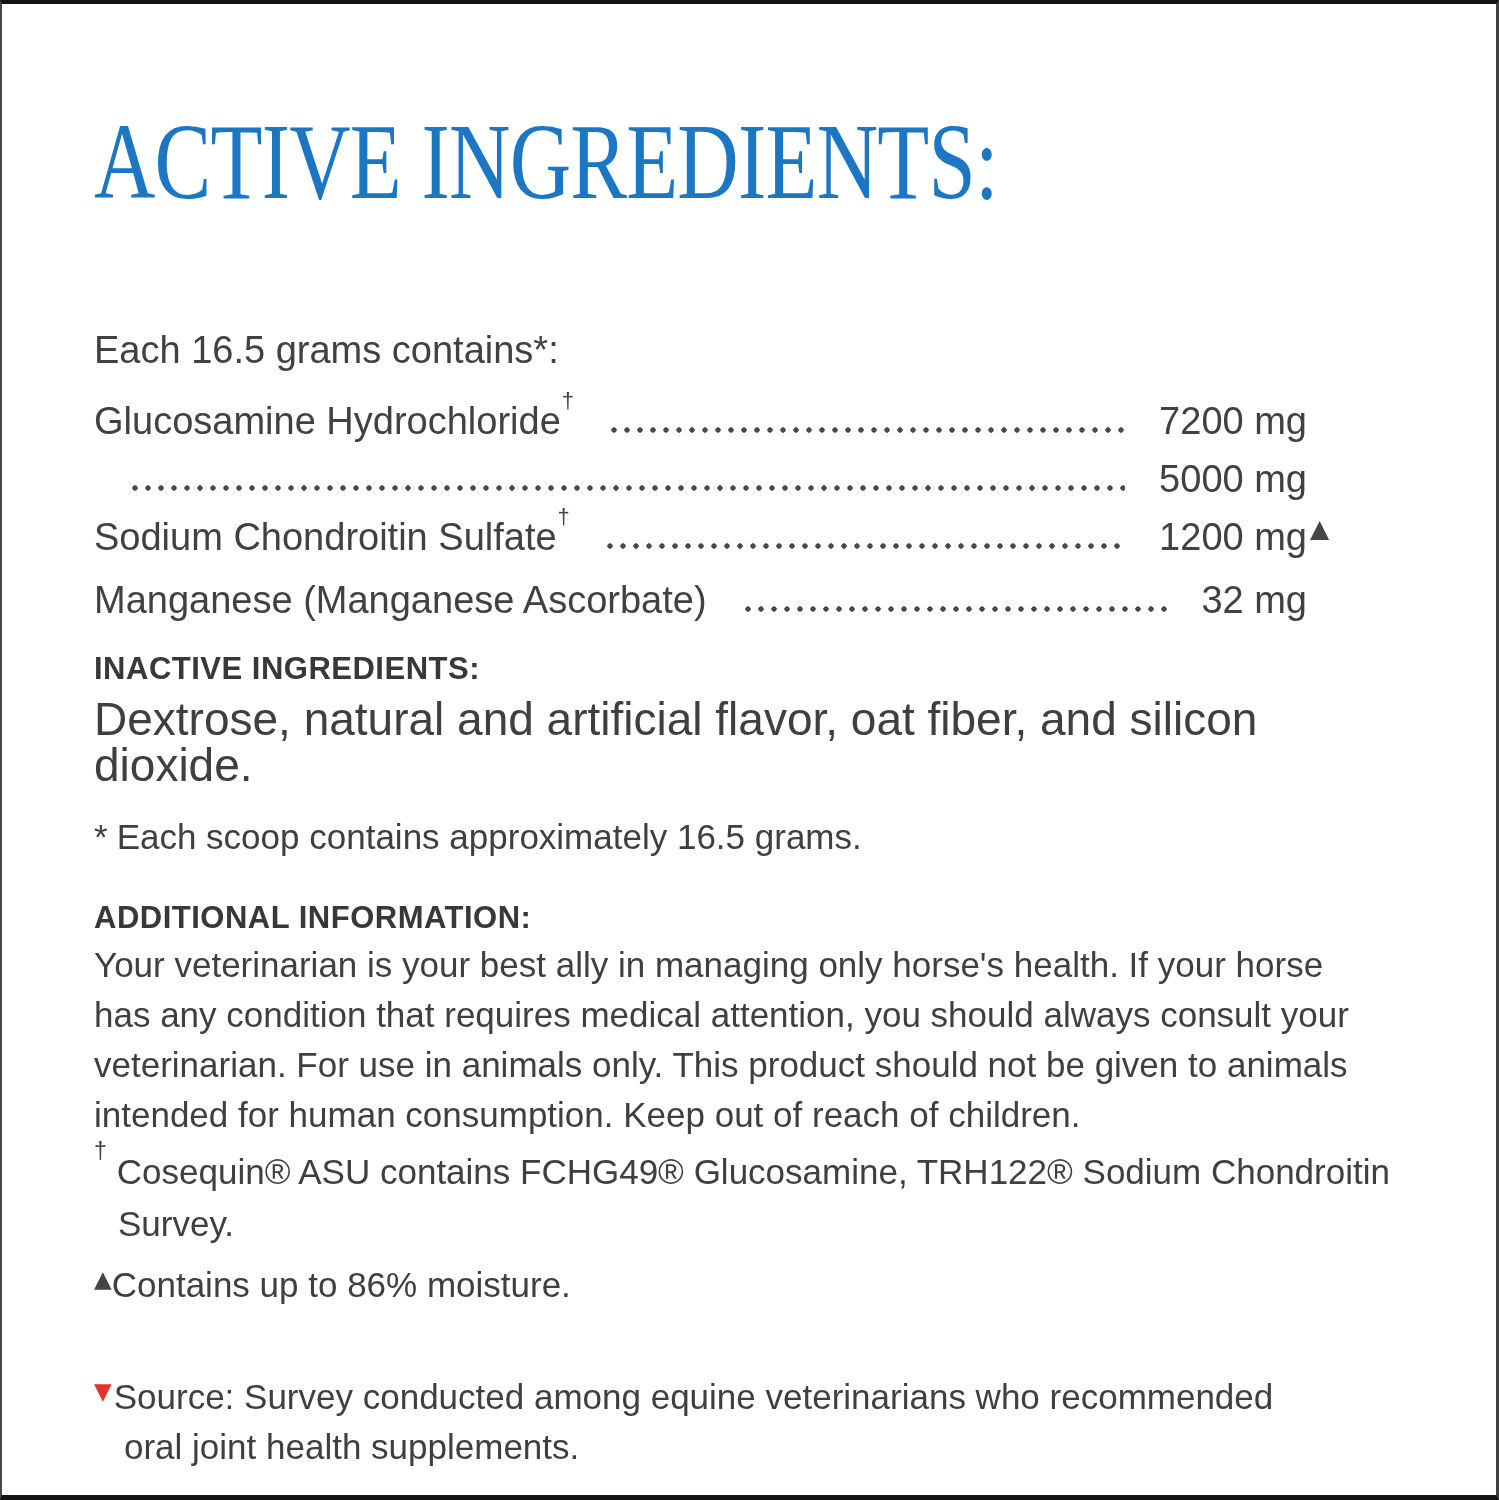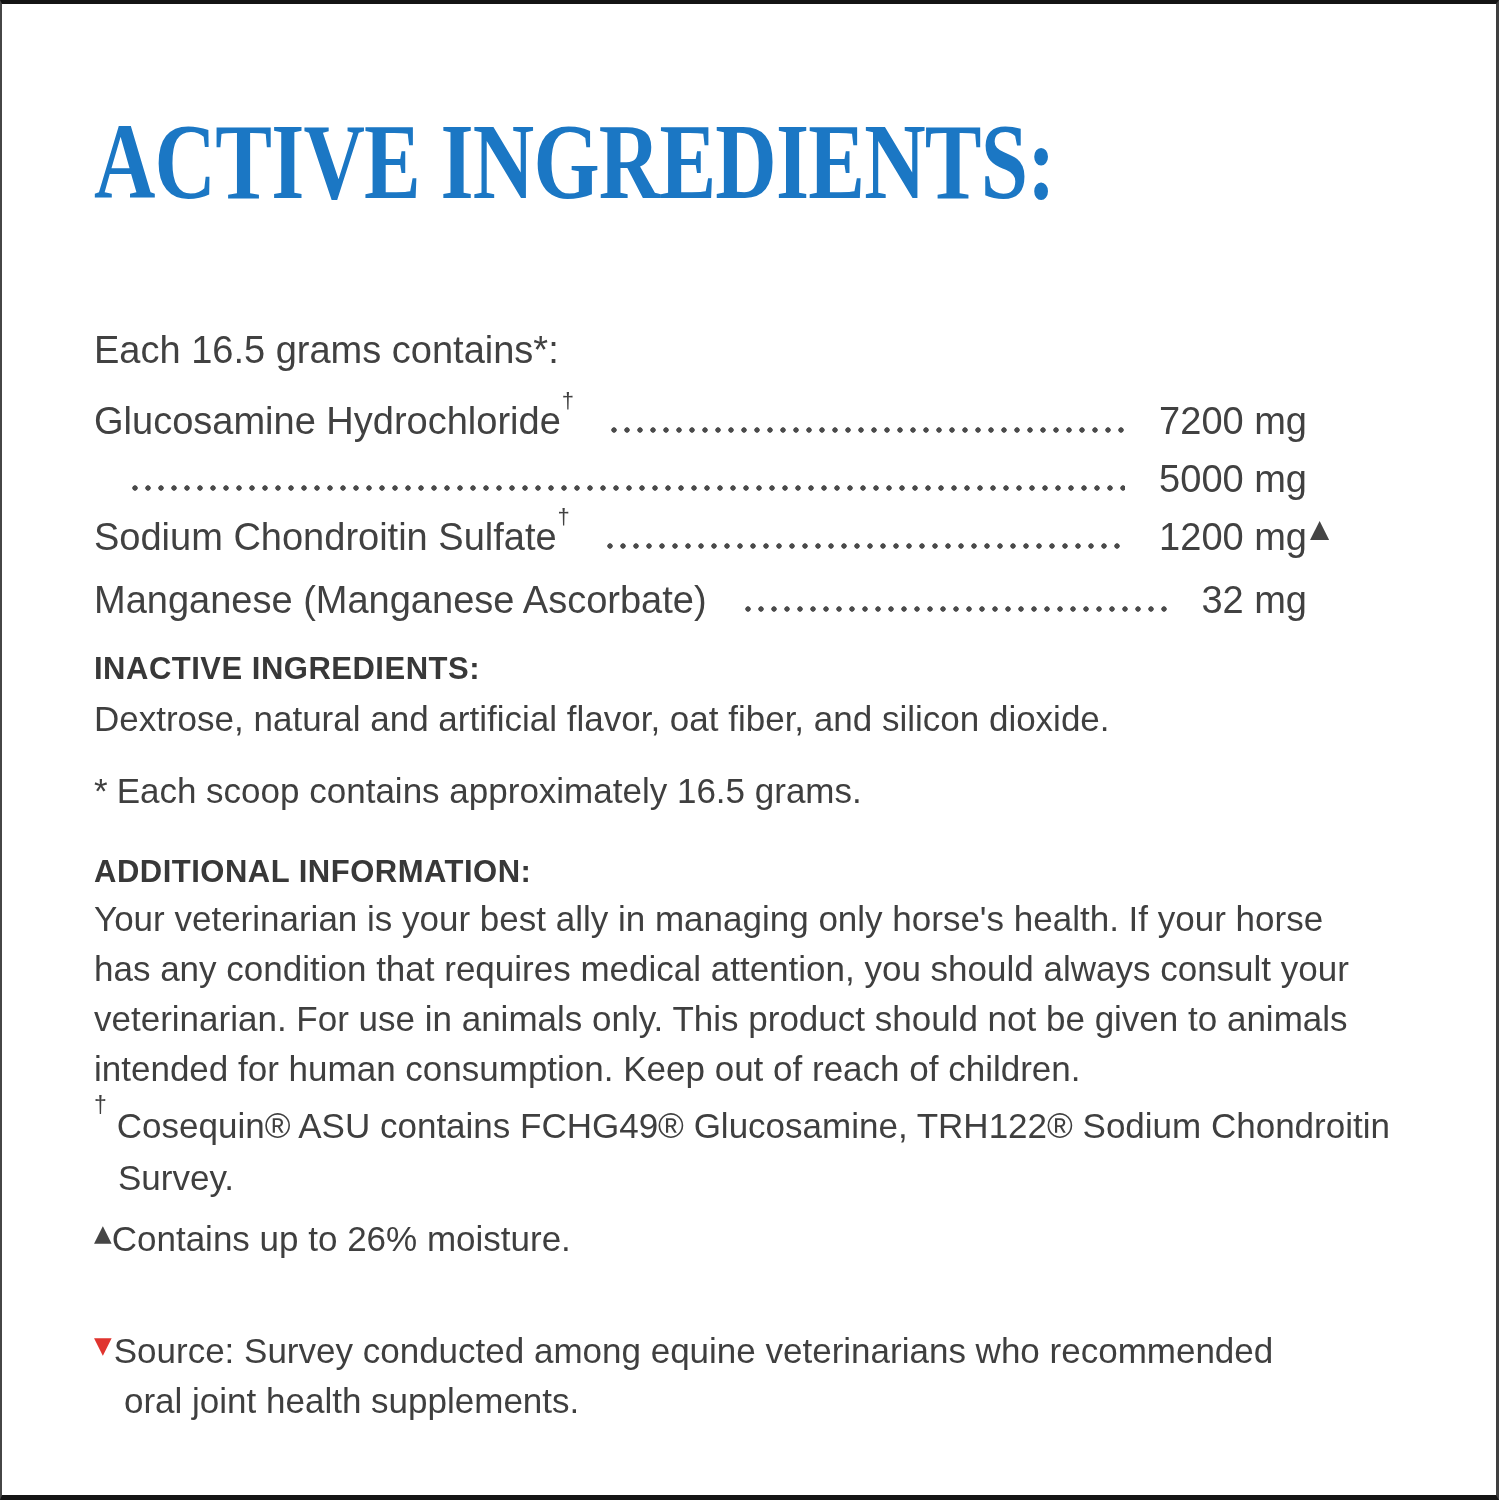--- a/index.html
+++ b/index.html
@@ -14,21 +14,21 @@
     font-family: "Liberation Sans", "DejaVu Sans", sans-serif;
     color: #3f3f3f;
     overflow: hidden;
   }
   .page { padding: 0 95px 0 92px; }
 
   
   .title {
     margin: 96px 0 17px 0;
     font-family: "Liberation Serif", "DejaVu Serif", serif;
-    font-weight: bold;
+    font-weight: normal;
     font-size: 109px;
     line-height: 124px;
     color: #1b77c4;
     white-space: nowrap;
   }
   .title .squeeze {
     display: inline-block;
     transform: scaleX(0.78);
     transform-origin: left center;
     letter-spacing: -1px;
@@ -90,21 +90,21 @@
     line-height: 40px;
     font-weight: bold;
     color: #383838;
     letter-spacing: 0.5px;
   }
   .h-inactive { margin-top: 20px; }
   .h-additional { margin-top: 38px; }
 
   .body-text {
     margin: 7px 0 0 0;
-    font-size: 35px;
+    font-size: 46px;
     line-height: 46px;
     color: #3f3f3f;
   }
 
   .scoop { margin: 26px 0 0 0; font-size: 35px; line-height: 46px; }
   .scoop .ast { margin-right: 9px; }
 
   .para { margin-top: 2px; font-size: 35px; line-height: 50px; color: #3f3f3f; }
   .para div { white-space: nowrap; }
 
@@ -178,20 +178,20 @@
     <div>has any condition that requires medical attention, you should always consult your</div>
     <div>veterinarian. For use in animals only. This product should not be given to animals</div>
     <div>intended for human consumption. Keep out of reach of children.</div>
   </div>
 
   <p class="note dagger-note">
     <span class="line"><sup class="dag-big">†</sup><span>Cosequin® ASU contains FCHG49®  Glucosamine, TRH122® Sodium Chondroitin</span></span>
     <span class="line line2">Survey.</span>
   </p>
 
-  <p class="note moisture-note"><span class="tri">▲</span><span>Contains up to 26% moisture.</span></p>
+  <p class="note moisture-note"><span class="tri">▲</span><span>Contains up to 86% moisture.</span></p>
 
   <p class="note source-note">
     <span class="line"><span class="tri">▼</span><span>Source: Survey conducted among equine veterinarians who recommended</span></span>
     <span class="line line2">oral joint health supplements.</span>
   </p>
 
 </div>
 
 </body></html>

